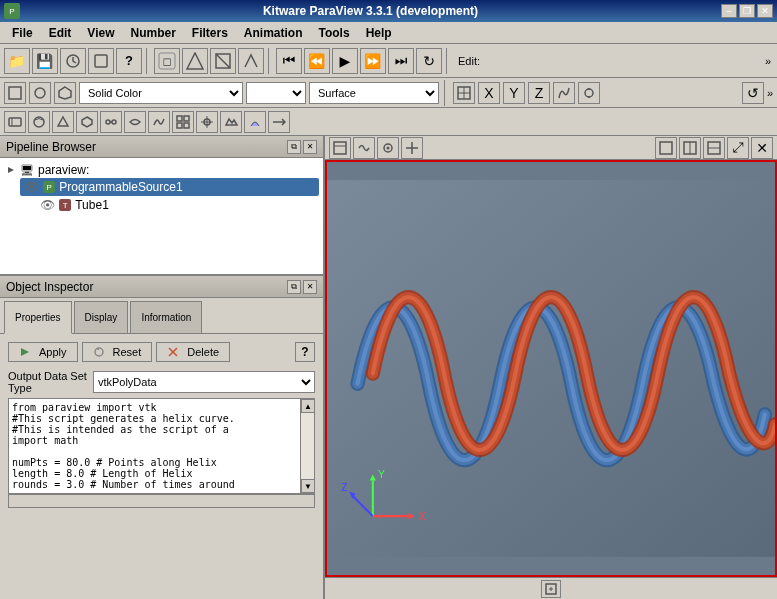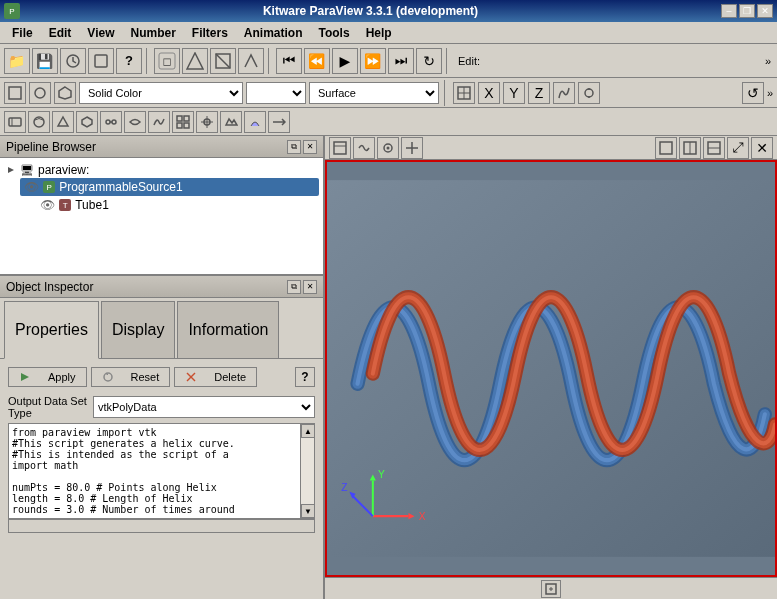--- a/index.html
+++ b/index.html
@@ -177,26 +177,26 @@
     }
 
     
     .tabs {
       display: flex;
       background: #d4d0c8;
       padding: 3px 4px 0;
       gap: 2px;
     }
     .tab {
-      padding: 19px 10px;
+      padding: 10px 10px;
       background: #c0bcb4;
       border: 1px solid #808080;
       border-bottom: none;
       cursor: pointer;
-      font-size: 16px;
+      font-size: 10px;
     }
     .tab.active {
       background: #d4d0c8;
       border-bottom: 1px solid #d4d0c8;
       margin-bottom: -1px;
       z-index: 1;
     }
     .tab-content {
       flex: 1;
       background: #d4d0c8;
@@ -211,21 +211,21 @@
       gap: 4px;
       padding: 4px;
       align-items: center;
     }
     .action-btn {
       padding: 3px 10px;
       background: #d4d0c8;
       border: 1px solid #808080;
       font-size: 11px;
       cursor: pointer;
-      display: flex; align-items: center; gap: 17px;
+      display: flex; align-items: center; gap: 8px;
     }
     .action-btn:disabled { color: #a0a0a0; }
     .help-btn {
       margin-left: auto;
       width: 20px; height: 20px;
       background: #d4d0c8;
       border: 1px solid #808080;
       display: flex; align-items: center; justify-content: center;
       font-weight: bold;
       cursor: pointer;

